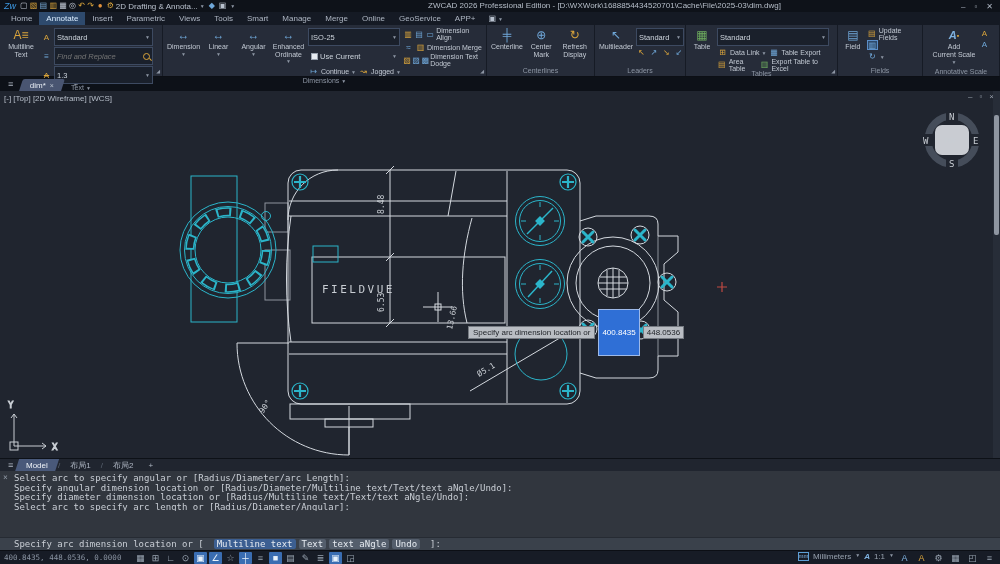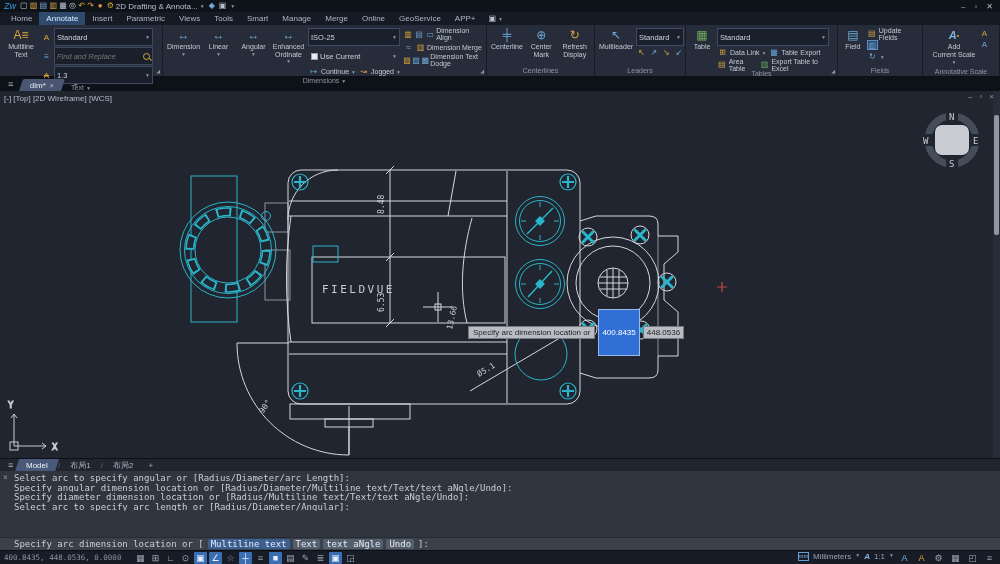--- a/index.html
+++ b/index.html
@@ -64,21 +64,21 @@
   
   .layouttabs{height:13px;background:#20252f;border-top:1px solid #0d1117;display:flex;align-items:center;padding-left:4px;font-size:8px}
   .ltab{padding:0 9px;height:13px;display:flex;align-items:center;color:#aeb6c3}
   .ltab.active{background:#49597a;color:#eef2f7;transform:skewX(-18deg)}
   .ltab.active span{transform:skewX(18deg)}
   .lsep{color:#5d6674;padding:0 1px}
   
   .cmd{height:79px;background:#31363e;position:relative;font-family:"DejaVu Sans Mono",monospace;font-size:9px;color:#c9ced5;padding:2px 0 0 14px}
   .xclose{position:absolute;left:3px;top:2px;color:#8d96a2;font-size:8px}
   .cline{height:9.6px;white-space:pre;overflow:hidden}
-  .cprompt{position:absolute;left:0;right:0;bottom:0;height:13px;background:#3a414b;border-top:1px solid #262b33;display:flex;align-items:center;padding-left:14px;gap:4px;white-space:pre}
+  .cprompt{position:absolute;left:0;right:0;bottom:0;height:13px;background:#3a414b;border-top:1px solid #262b33;display:flex;align-items:center;padding-left:14px;gap:10px;white-space:pre}
   .chip{padding:0 3px;background:#545e6c;border-radius:2px;color:#e6ebf1}
   .chip.primary{background:#3c5f92}
   
   .statusbar{height:14px;background:#171c26;border-top:1px solid #0c0f15;display:flex;align-items:center;font-size:8px;color:#98a2af;padding:0 4px;gap:2px}
   .coords{font-family:"DejaVu Sans Mono",monospace;font-size:7.5px;width:128px;color:#8b95a3}
   .sticon{width:13px;height:12px;display:flex;align-items:center;justify-content:center;font-size:9px;color:#9aa5b2;border-radius:1px;flex:0 0 auto}
   .sticon.active{background:#3a6db2;color:#e8f1fb}
   .st-right{margin-left:auto;display:flex;align-items:flex-start;gap:4px}
   .unit-badge{width:11px;height:9px;border:1px solid #5d9fd6;font-size:6px;color:#7fb2e0;display:flex;align-items:center;justify-content:center}
   .a-ic{color:#7fb2e0;font-weight:bold;font-style:italic}
@@ -111,20 +111,21 @@
     <span class="qi" style="color:#e2913c">●</span>
     <span class="workspace">
       <span class="qi gold">⚙</span>
       <span>2D Drafting &amp; Annota...</span>
       <span class="caret">▼</span>
     </span>
     <span class="qi blue">◆</span>
     <span class="qi gray">▣</span>
     <span class="caret">▼</span>
   </div>
+  <div class="title-text">ZWCAD 2026 Professional Edition - [D:\WXWork\1688854434520701\Cache\File\2025-03\dim.dwg]</div>
   <div class="win-ctl">
     <span>–</span>
     <span>▫</span>
     <span>✕</span>
   </div>
 </div>
 
 <div class="tabrow">
   <span style="display:flex">
 

